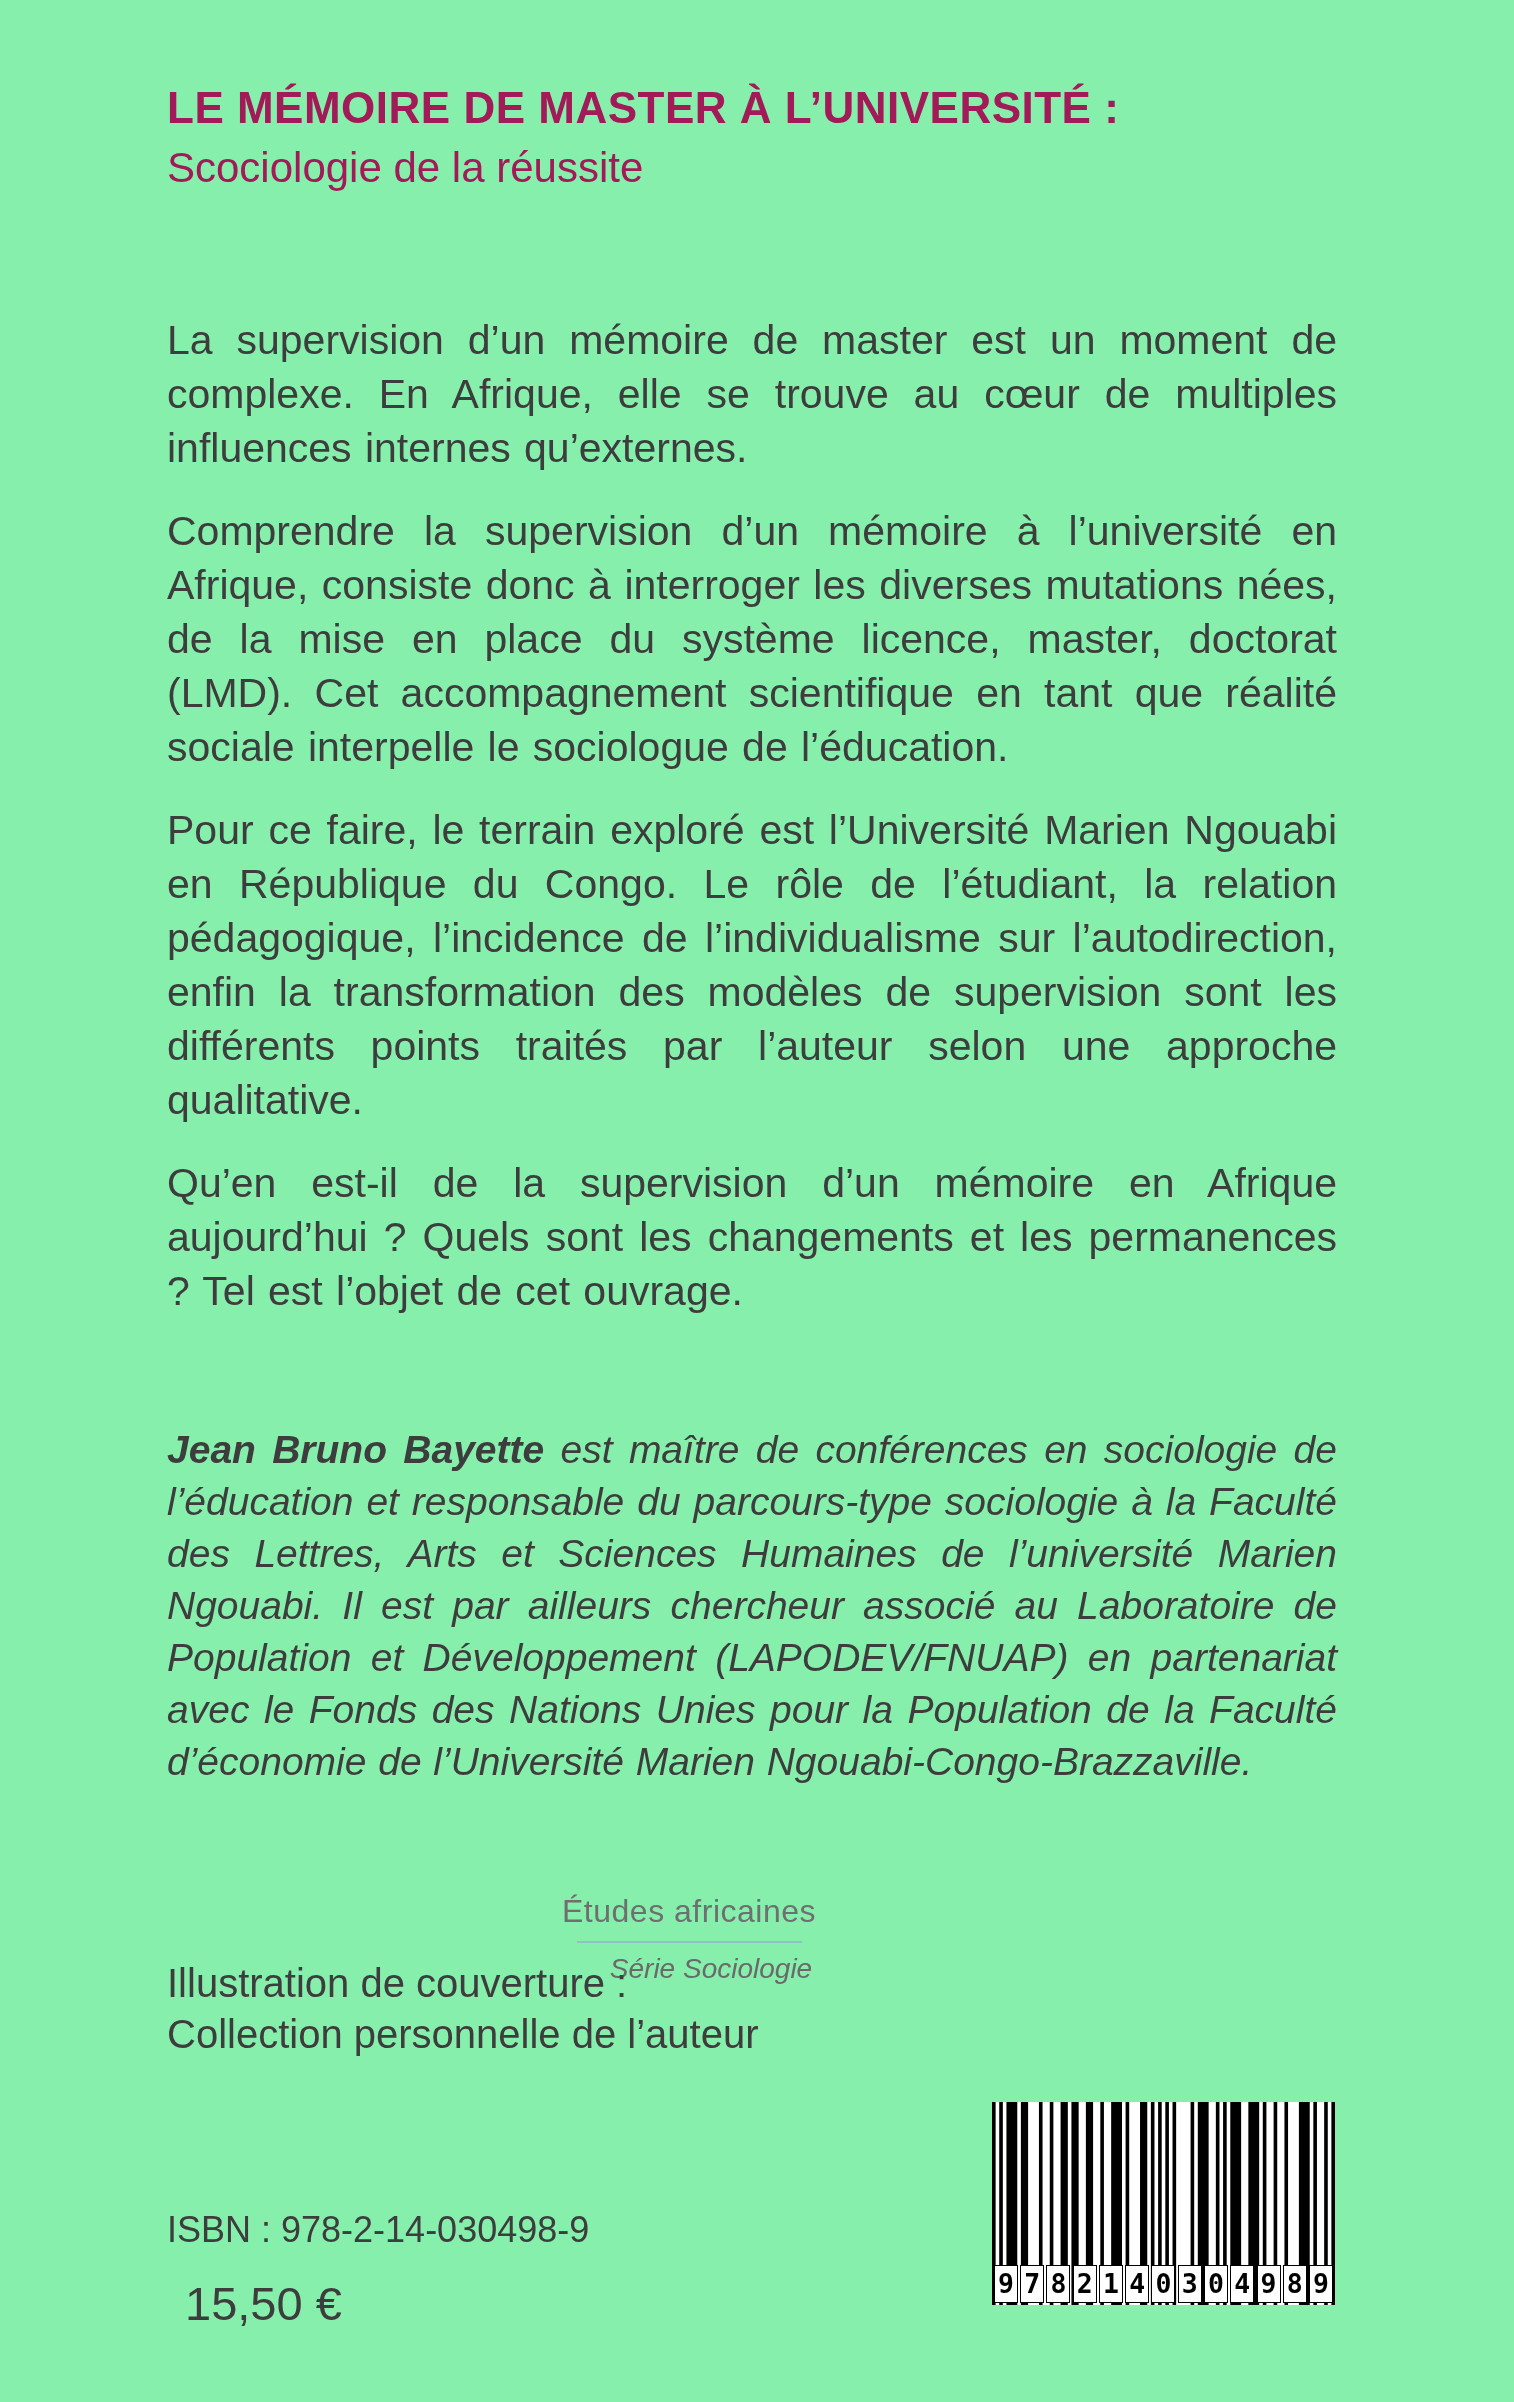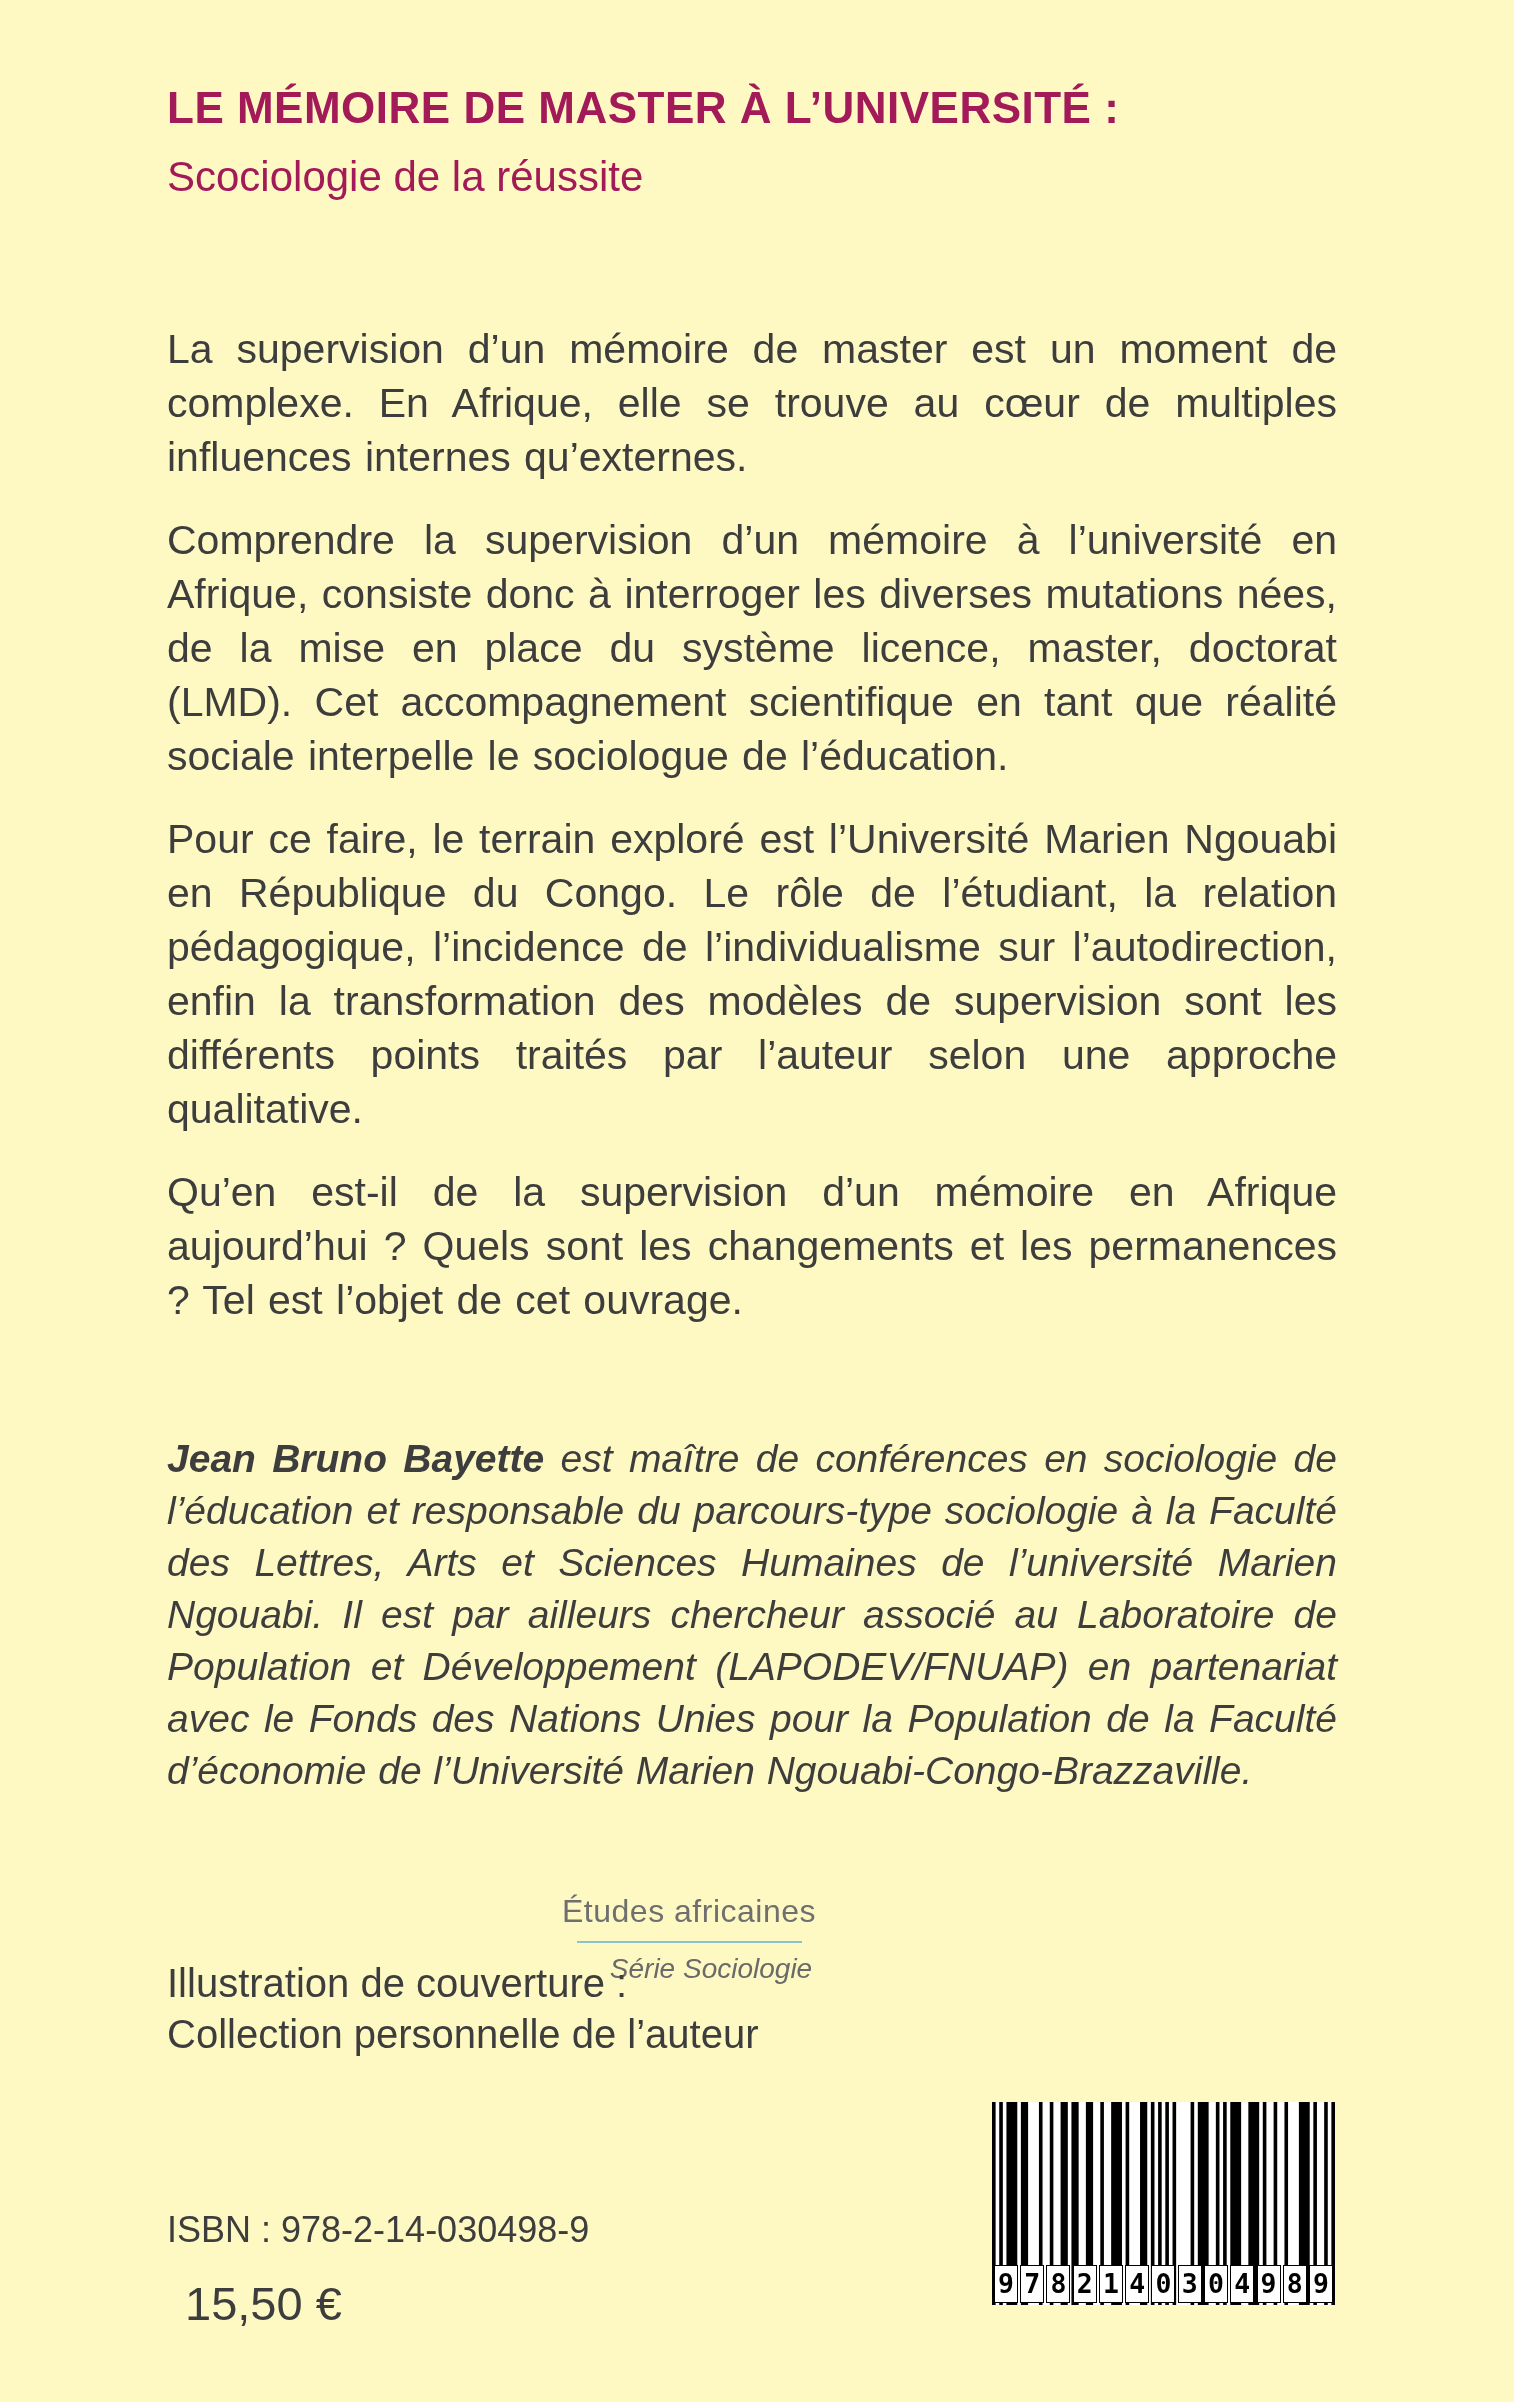--- a/index.html
+++ b/index.html
@@ -2,21 +2,21 @@
 <html lang="fr" style="font-size:15px"><head>
 <meta charset="utf-8">
 <style>
   * { margin: 0; padding: 0; box-sizing: border-box; }
   html, body { background: #e8e8e8; }
   .page {
     position: relative;
     width: 1514px;
     height: 2403px;
     margin: 0 auto;
-    background: #fef9c3;
+    background: #86efac;
     font-family: "Liberation Sans", sans-serif;
     color: #3d3d3d;
     overflow: hidden;
   }
   .content {
     position: absolute;
     left: 167px;
     top: 83px;
     width: 1170px;
   }
@@ -24,21 +24,21 @@
     font-size: 44px;
     font-weight: bold;
     color: #a21a58;
     letter-spacing: 0.5px;
     line-height: 1.15;
   }
   .book-subtitle {
     font-size: 42px;
     font-weight: normal;
     color: #a21a58;
-    margin-top: 19px;
+    margin-top: 10px;
     margin-bottom: 121px;
   }
   .synopsis p {
     font-size: 41px;
     line-height: 54px;
     text-align: justify;
     color: #3d3d3d;
     margin-bottom: 29px;
     word-spacing: 1.9px;
   }

